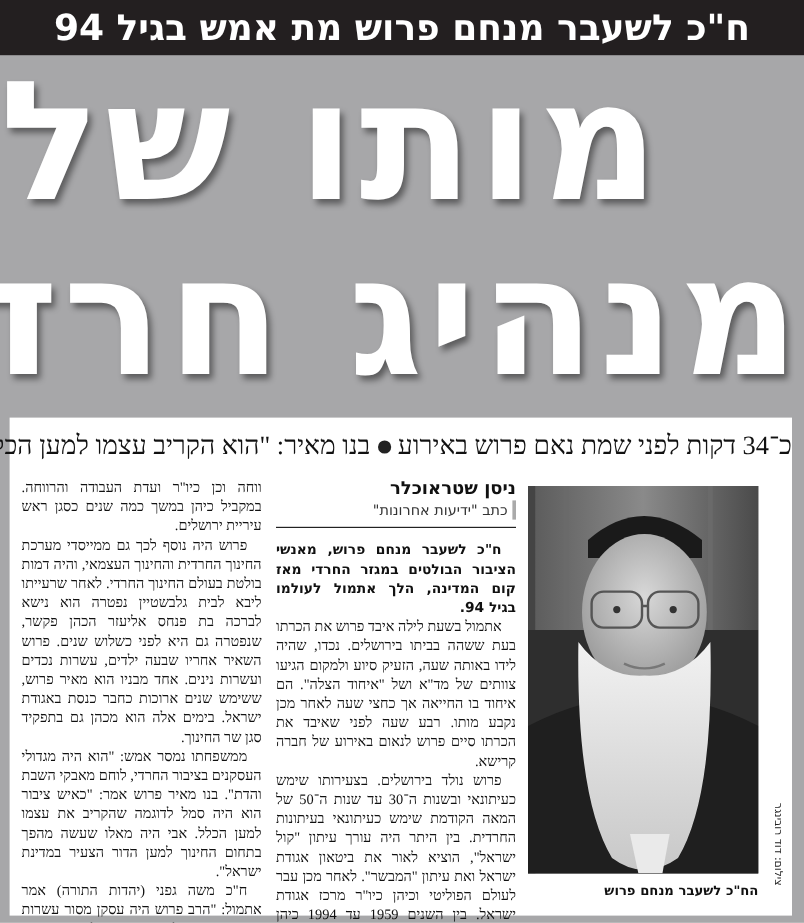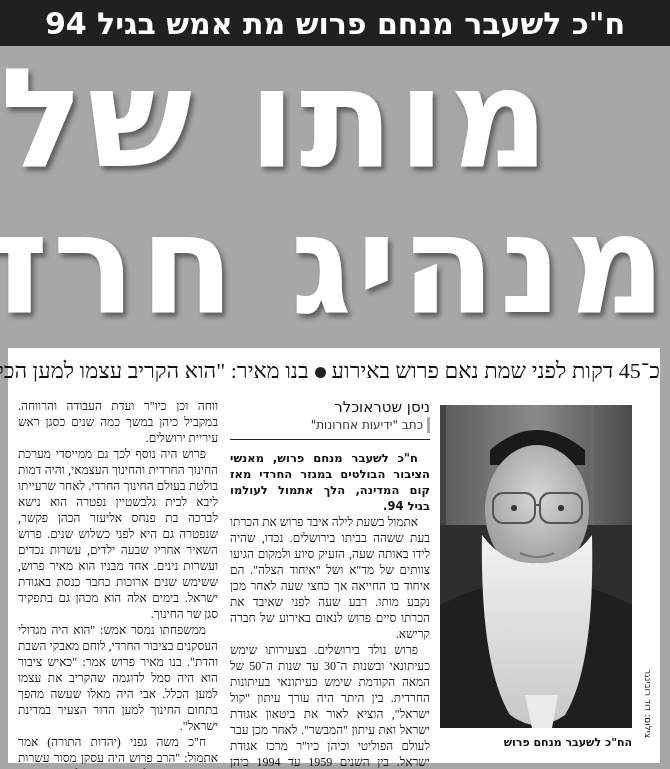--- a/index.html
+++ b/index.html
@@ -13,40 +13,40 @@
   .subhead .dot { display:inline-block; width:11px; height:11px; background:#222; border-radius:50%; margin:0 6px; vertical-align:middle; }
   .photo { position:absolute; left:432px; top:57px; width:192px; height:323px; overflow:hidden; background:#3a3a3a; }
   .photo svg { display:block; }
   .credit { position:absolute; left:633px; top:280px; width:12px; height:110px; font-family:"DejaVu Sans", sans-serif; font-size:9px; color:#222; writing-mode:vertical-rl; direction:rtl; white-space:nowrap; }
   .caption { position:absolute; left:432px; top:388px; width:192px; direction:rtl; text-align:right; font-family:"DejaVu Sans", sans-serif; font-weight:bold; font-size:11px; color:#111; }
   .col { position:absolute; direction:rtl; text-align:justify; font-family:"Liberation Serif", serif; font-size:12px; line-height:16px; color:#111; }
   .col p { margin:0; text-indent:12px; }
   .col p.noind { text-indent:0; }
   .col1 { left:222px; top:50px; width:200px; }
   .col2 { left:10px; top:50px; width:200px; }
-  .byline-name { font-family:"DejaVu Sans", sans-serif; font-weight:normal; font-size:15px; text-align:right; line-height:18px; }
+  .byline-name { font-family:"DejaVu Sans", sans-serif; font-weight:bold; font-size:15px; text-align:right; line-height:18px; }
   .byline-role { font-family:"DejaVu Sans", sans-serif; font-size:12px; color:#333; text-align:right; line-height:16px; border-right:3px solid #aaa; padding-right:4px; margin-top:1px; }
   .rule { height:1px; background:#222; margin:6px 0 10px 0; }
   .lead { font-family:"DejaVu Sans", sans-serif; font-weight:bold; font-size:11.5px; line-height:16px; text-indent:12px; }
 </style>
 </head>
 <body>
 
 <div class="topbar">
   <span>ח"כ לשעבר מנחם פרוש מת אמש בגיל 94</span>
 </div>
 
 <div class="headline">
   <div class="line">מותו של</div>
   <div class="line">מנהיג חרדי</div>
 </div>
 
 <div class="panel">
   <div class="subhead">
-    <span>כ־45 דקות לפני שמת נאם פרוש באירוע</span><span class="dot"></span><span>בנו מאיר: "הוא הקריב עצמו למען הכלל"</span>
+    <span>כ־34 דקות לפני שמת נאם פרוש באירוע</span><span class="dot"></span><span>בנו מאיר: "הוא הקריב עצמו למען הכלל"</span>
   </div>
 
   <div class="col col1">
     <div class="byline-name">ניסן שטראוכלר</div>
     <div class="byline-role">כתב "ידיעות אחרונות"</div>
     <div class="rule"></div>
     <p class="lead">ח"כ לשעבר מנחם פרוש, מאנשי הציבור הבולטים במגזר החרדי מאז קום המדינה, הלך אתמול לעולמו בגיל 94.</p>
     <p>אתמול בשעת לילה איבד פרוש את הכרתו בעת ששהה בביתו בירושלים. נכדו, שהיה לידו באותה שעה, הזעיק סיוע ולמקום הגיעו צוותים של מד"א ושל "איחוד הצלה". הם איחוד בו החייאה אך כחצי שעה לאחר מכן נקבע מותו. רבע שעה לפני שאיבד את הכרתו סיים פרוש לנאום באירוע של חברה קרישא.</p>
     <p>פרוש נולד בירושלים. בצעירותו שימש כעיתונאי ובשנות ה־30 עד שנות ה־50 של המאה הקודמת שימש כעיתונאי בעיתונות החרדית. בין היתר היה עורך עיתון "קול ישראל", הוציא לאור את ביטאון אגודת ישראל ואת עיתון "המבשר". לאחר מכן עבר לעולם הפוליטי וכיהן כיו"ר מרכז אגודת ישראל. בין השנים 1959 עד 1994 כיהן בכנסת כח"כ במפלגת אגודת ישראל, למעט הפסקה של שנתיים. במהלך הקריירה הפוליטית שלו כיהן פעמיים בתפקיד סגן שר העבודה והר־</p>
   </div>

